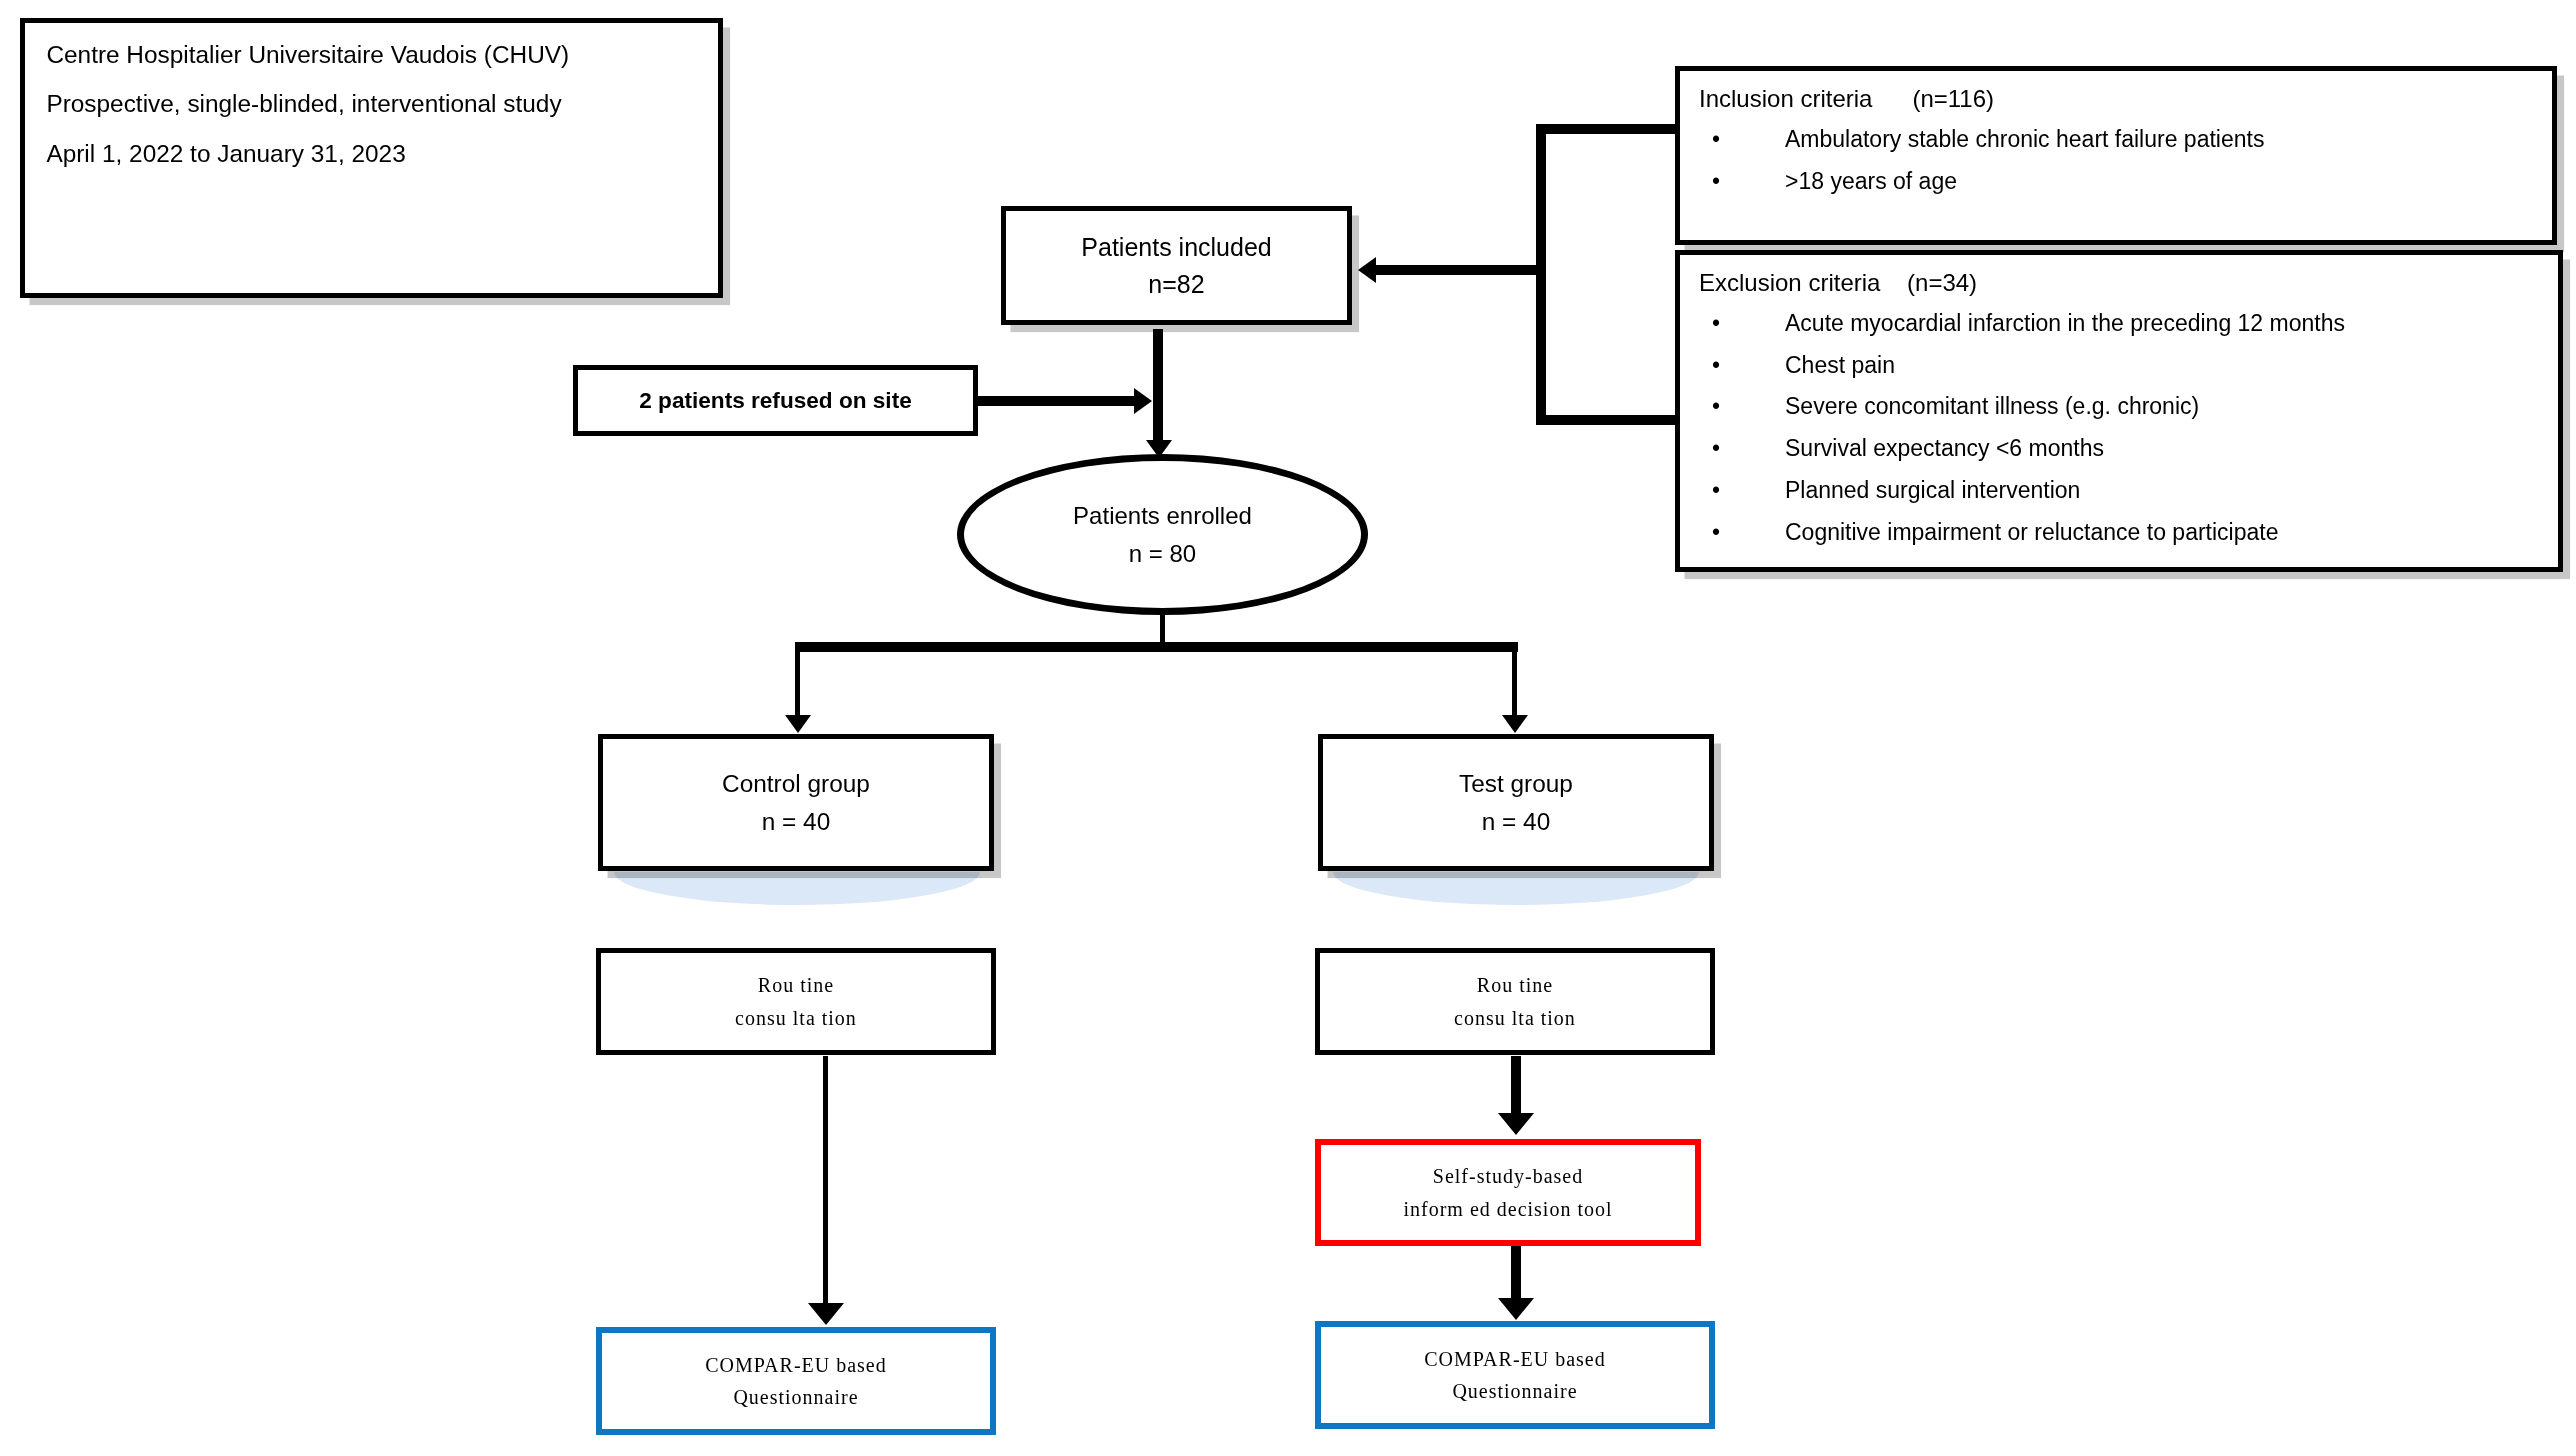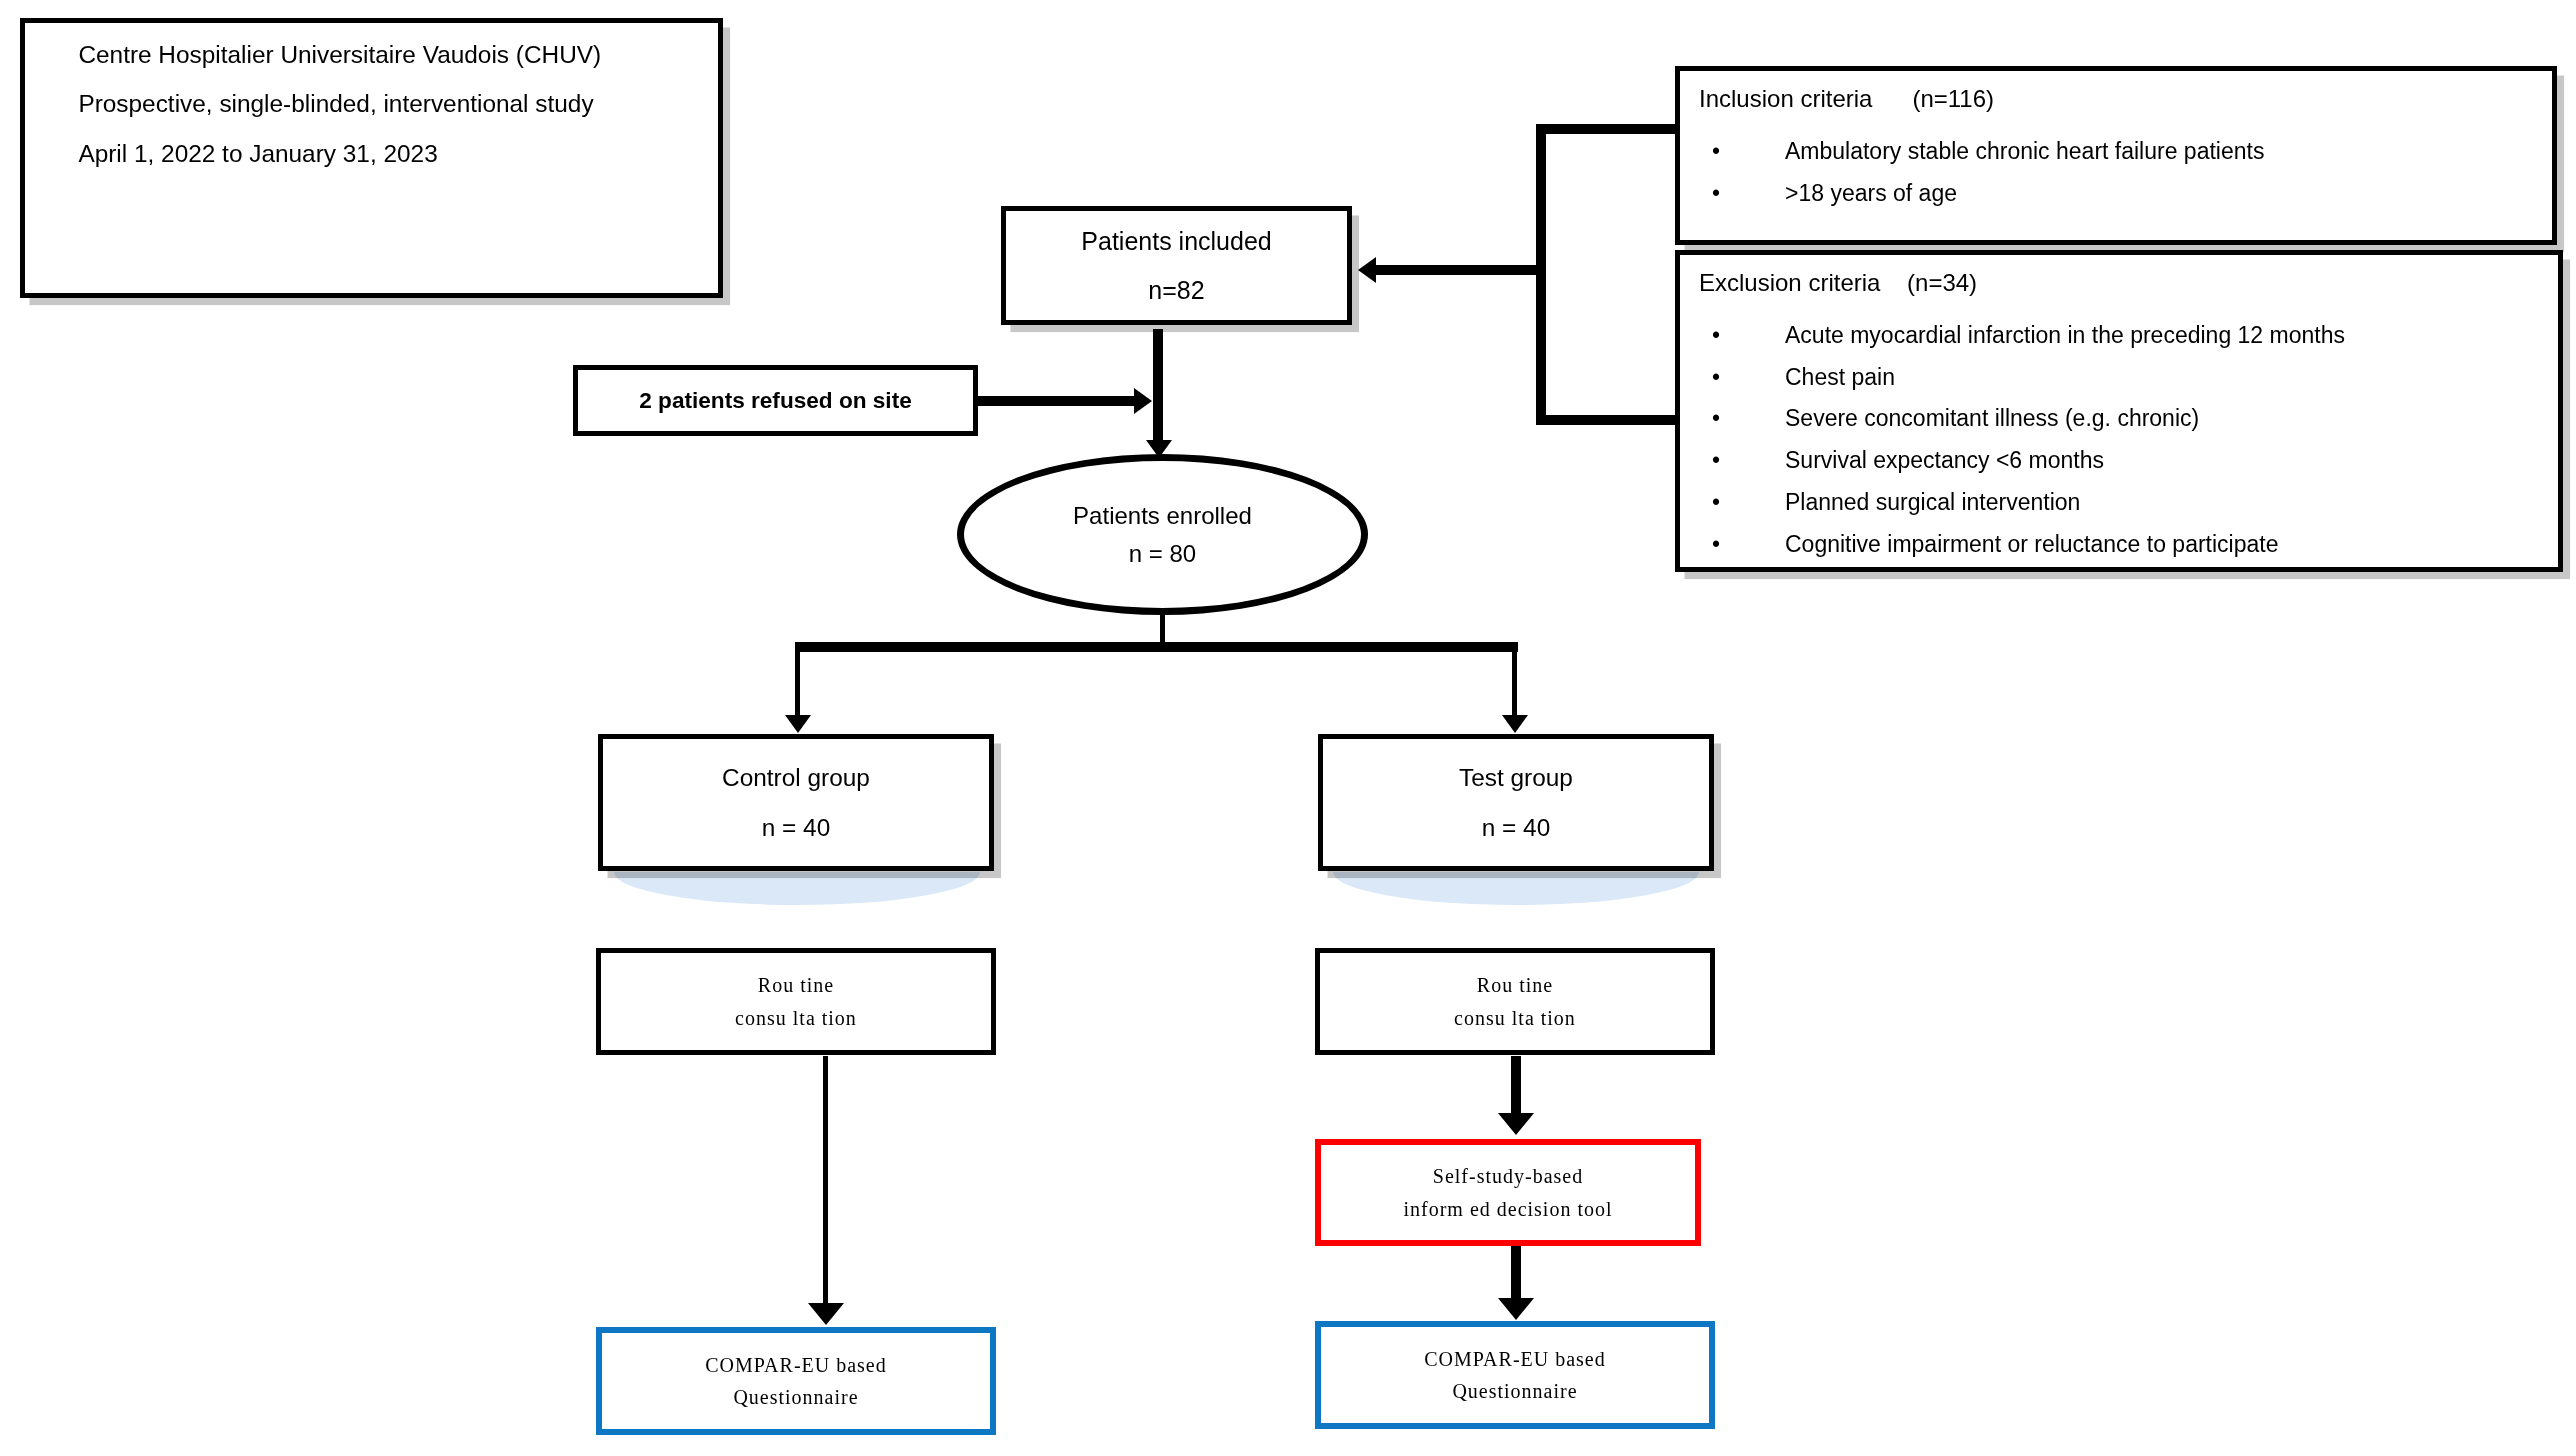--- a/index.html
+++ b/index.html
@@ -18,36 +18,34 @@
     position:absolute;
     box-sizing:border-box;
     background:#ffffff;
     border:5.4px solid #000000;
     display:flex;
     flex-direction:column;
     justify-content:center;
   }
   .shadowed{
     box-shadow:8.3px 8.3px 0 -1.2px rgba(0,0,0,0.22);
-    gap:12px;
   }
   .sans{font-family:"Liberation Sans", sans-serif;}
 
   
   #study-box{
     left:20px; top:18px; width:703px; height:280px;
     padding:15.5px 20px 15.5px 21.4px;
     justify-content:flex-start;
     gap:0px;
   }
   #study-box .line{
     font-size:24.4px;
     line-height:1.30;
     margin-bottom:18px;
-    margin-left:32px;
   }
   #study-box .line.justify{
     text-align:justify;
     text-align-last:left;
     margin-bottom:15.5px;
   }
   #study-box .line:last-child{margin-bottom:0;}
 
   
   #inclusion-box{

